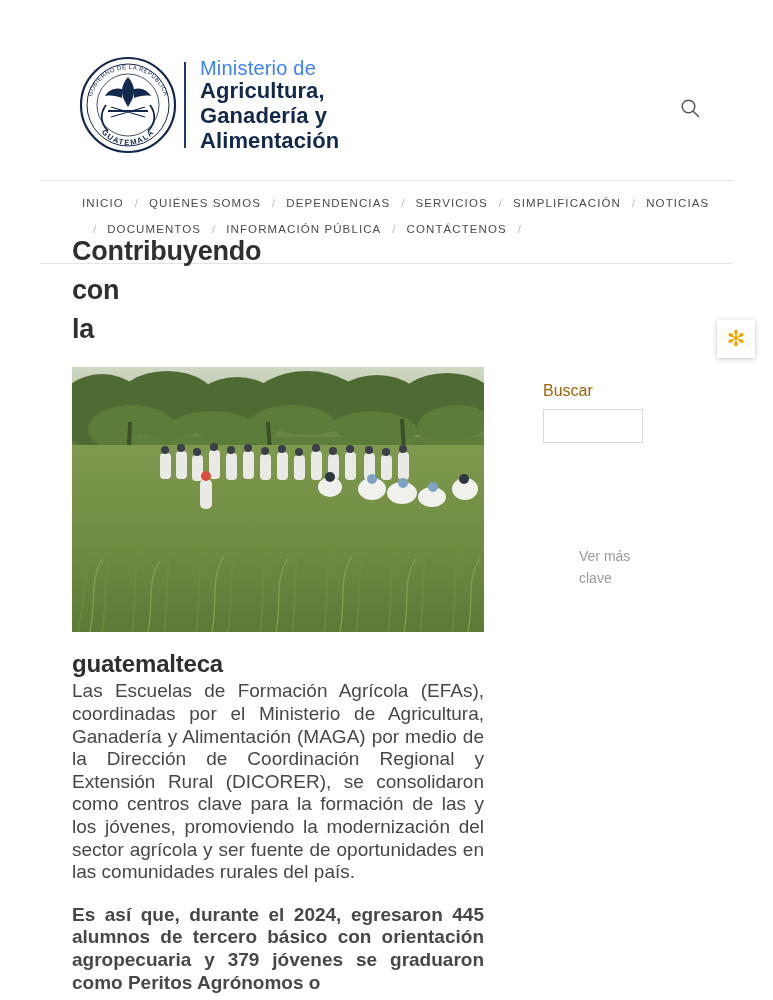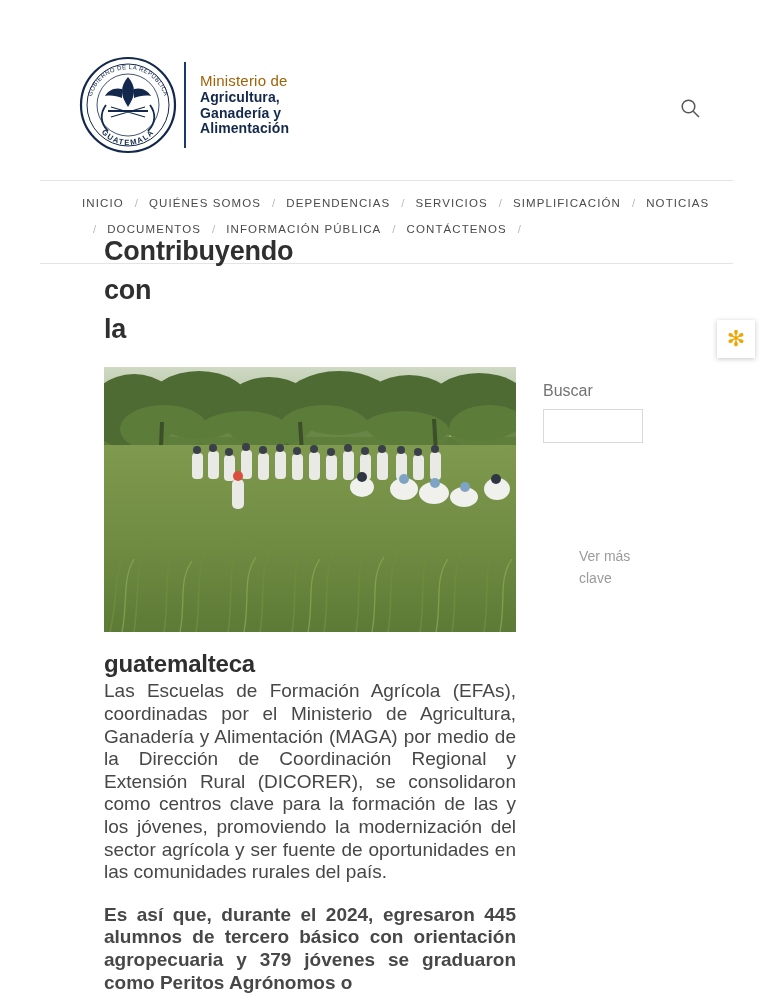--- a/index.html
+++ b/index.html
@@ -47,27 +47,27 @@
   .logo-divider {
     width: 2px;
     height: 86px;
     background: #1b3a6b;
     margin: 0 14px 0 6px;
   }
   .logo-text {
     line-height: 1.12;
   }
   .logo-text .ministerio {
-    font-size: 15px;
-    color: #a16207;
+    font-size: 20px;
+    color: #3b82f6;
     font-weight: 400;
     letter-spacing: .2px;
   }
   .logo-text .big {
-    font-size: 14px;
+    font-size: 22px;
     color: #12284c;
     font-weight: 700;
     letter-spacing: .1px;
   }
 
   .search-icon-btn {
     position: absolute;
     right: 72px;
     top: 97px;
     width: 22px;
@@ -114,21 +114,20 @@
     position: absolute;
     top: 232px;
     left: 0;
     width: 773px;
   }
   .main-col {
     position: absolute;
     left: 72px;
     top: 0;
     width: 412px;
-    margin-left: 32px;
   }
   .side-col {
     position: absolute;
     left: 543px;
     top: 150px;
     width: 160px;
   }
 
   
   .article-title {
@@ -163,21 +162,21 @@
     line-height: 22.6px;
     color: #474747;
     text-align: justify;
     margin: 2px 0 0 0;
   }
   .article-p + .article-p { margin-top: 20px; font-weight: bold; }
 
   
   .buscar-label {
     font-size: 16px;
-    color: #737373;
+    color: #a16207;
     margin-bottom: 9px;
   }
   .search-box {
     width: 100px;
     height: 34px;
     border: 1px solid #d9d9d9;
     background: #fff;
     box-sizing: border-box;
   }
   .search-box input {

